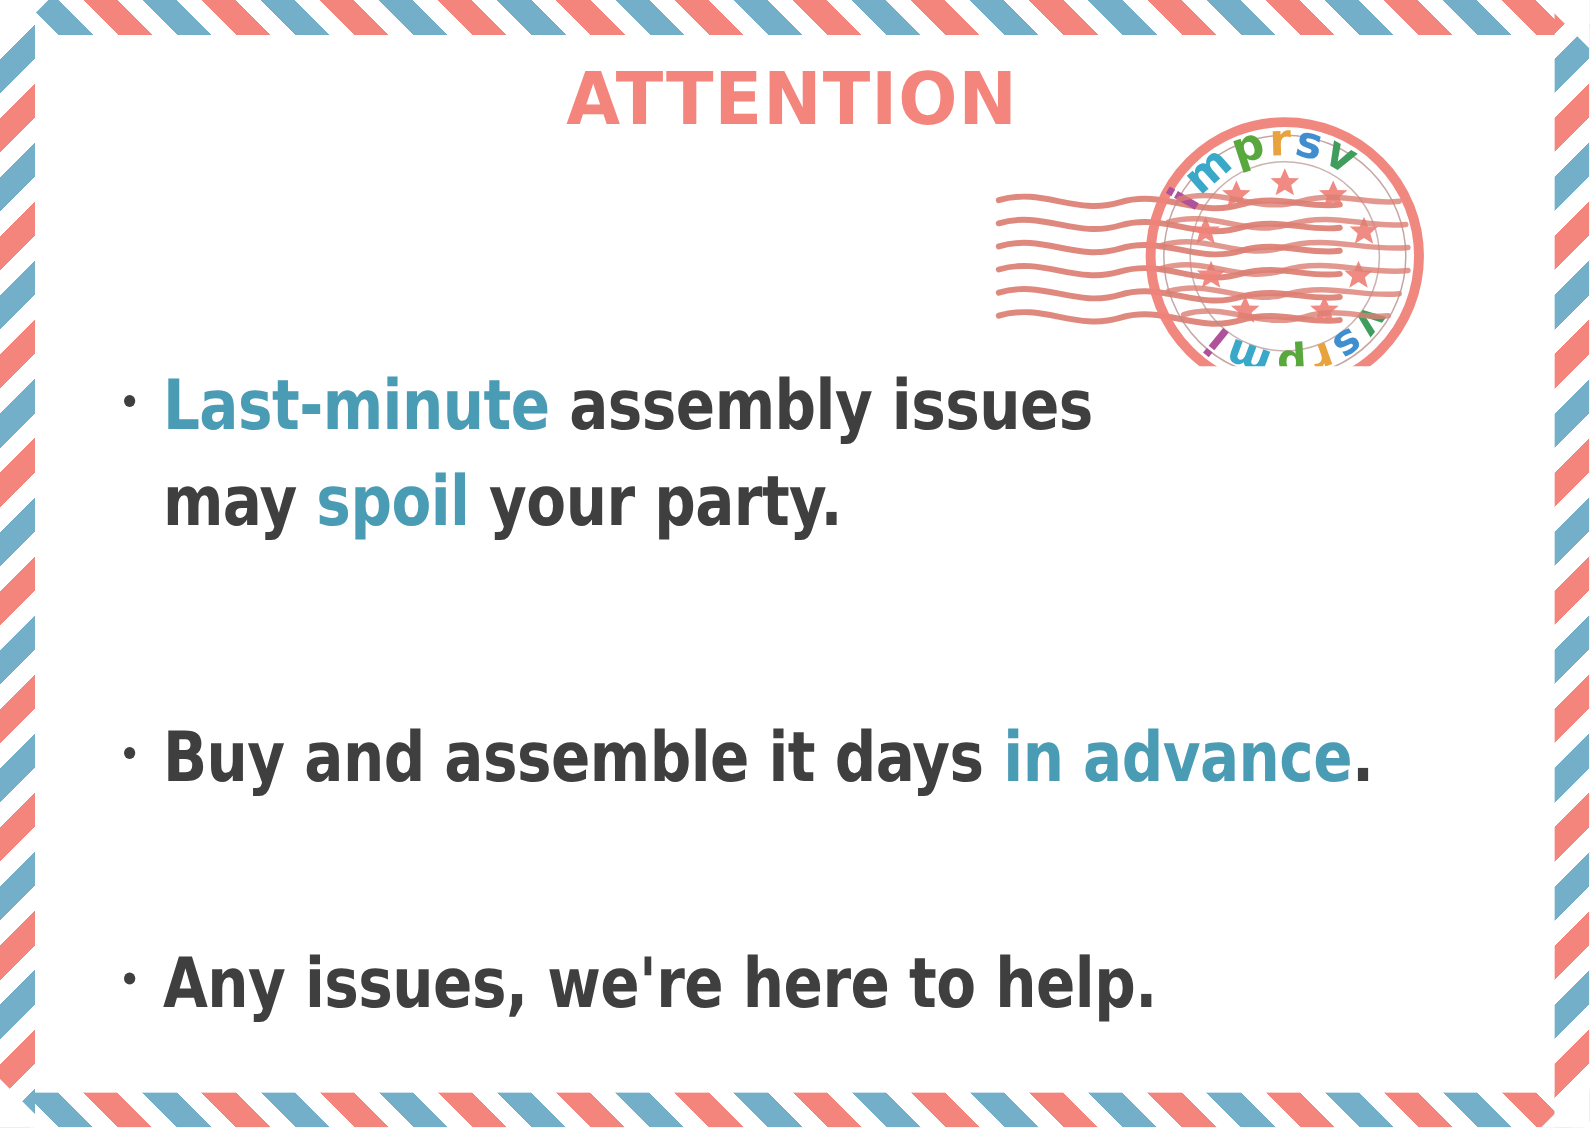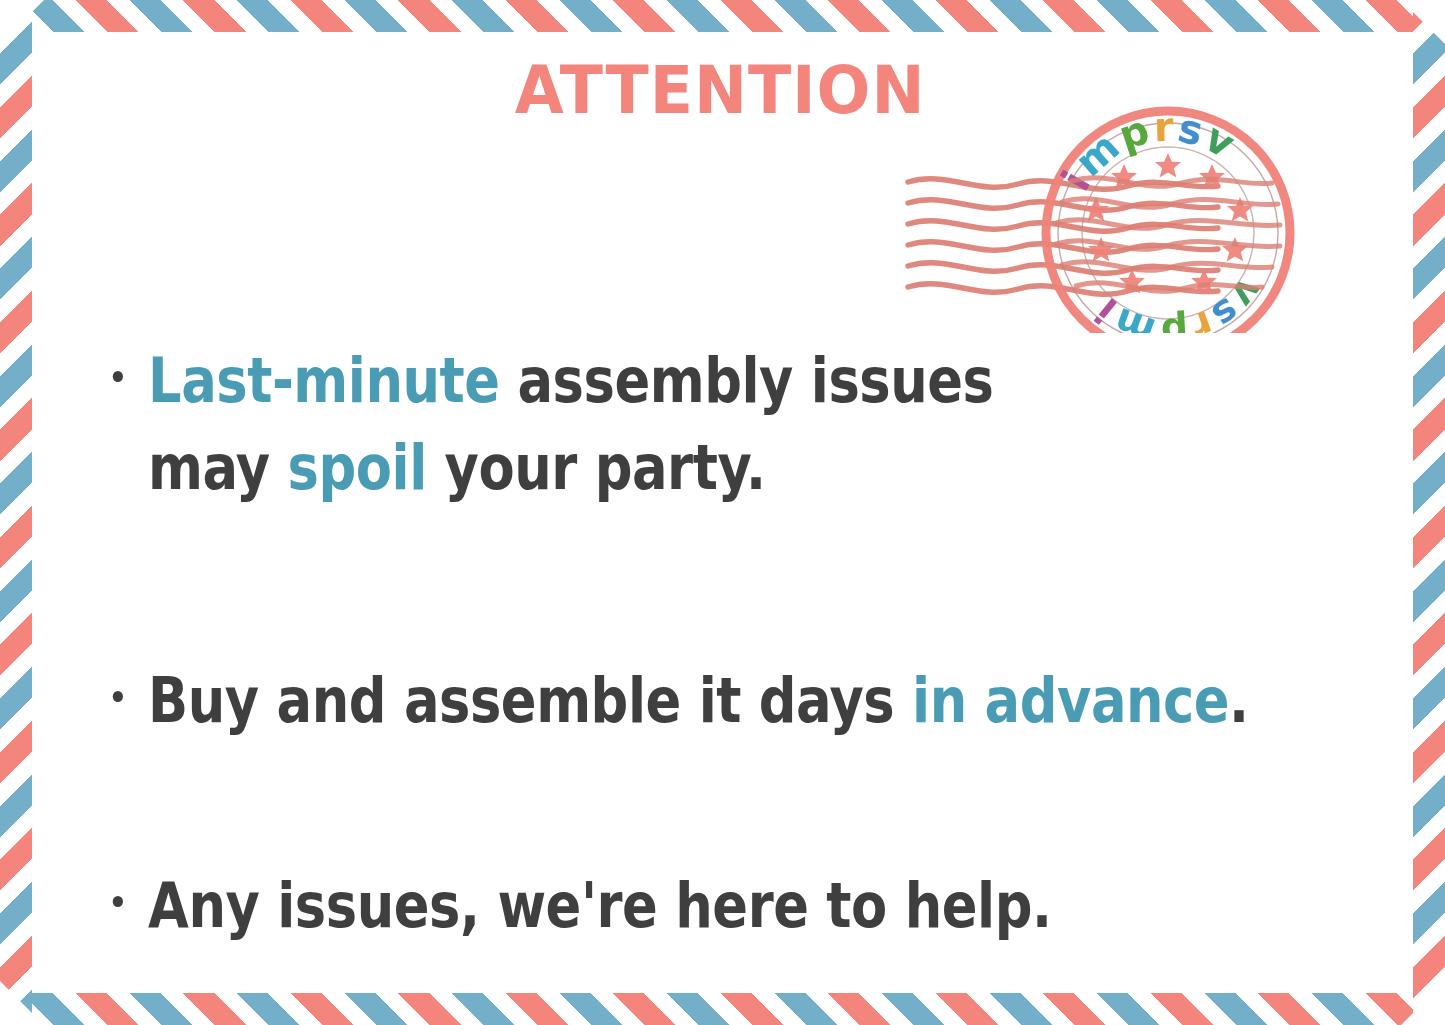--- a/index.html
+++ b/index.html
@@ -101,21 +101,21 @@
     z-index: 6;
     left: 900px; top: 78px;
     width: 470px; height: 255px;
   }
   #stamp svg { display: block; }
 
   
   #bullets {
     position: absolute;
     z-index: 6;
-    left: 96px; top: 338px;
+    left: 96px; top: 326px;
     width: 1300px;
   }
   .bullet {
     position: relative;
     padding-left: 56px;
     color: #3f3f3f;
     font-family: "DejaVu Sans Condensed", "DejaVu Sans", sans-serif;
     font-weight: bold;
     font-size: 63px;
     line-height: 1.38;

